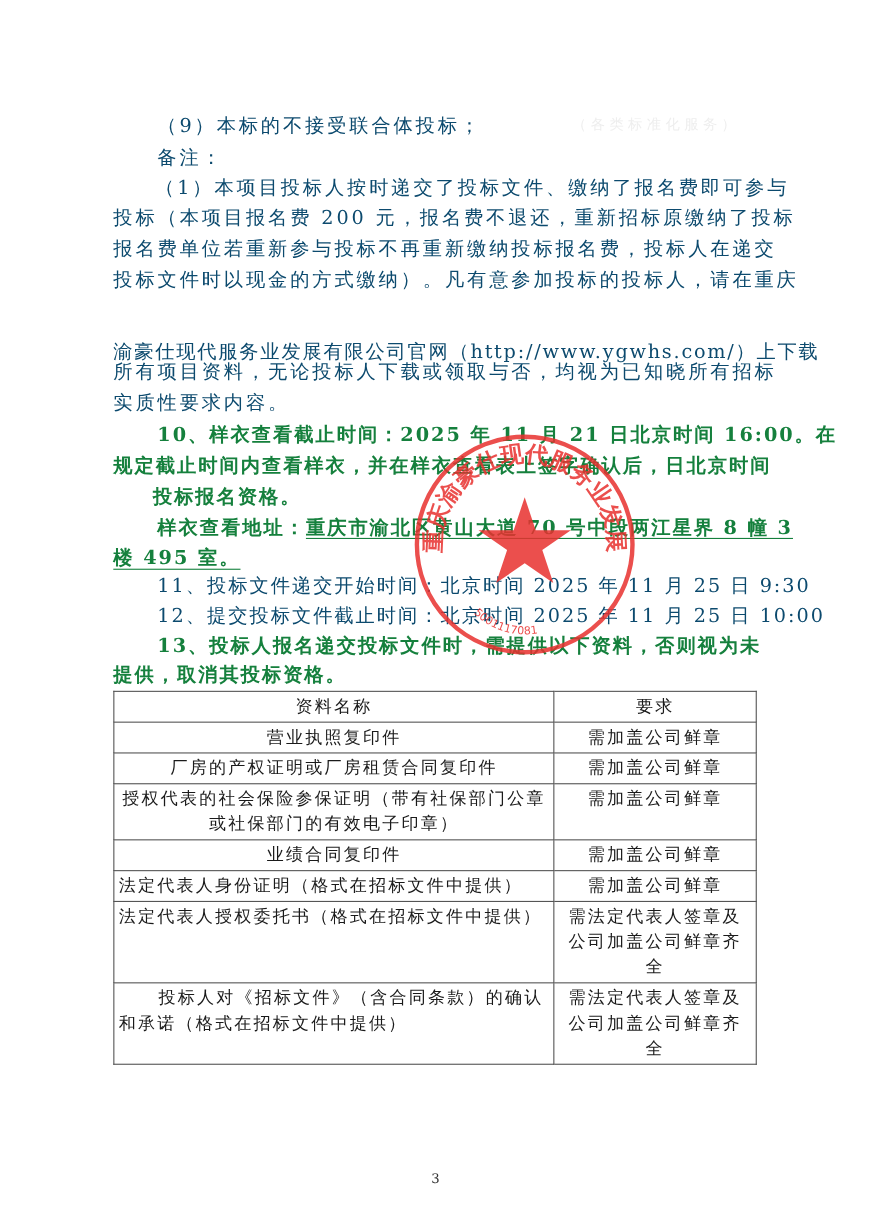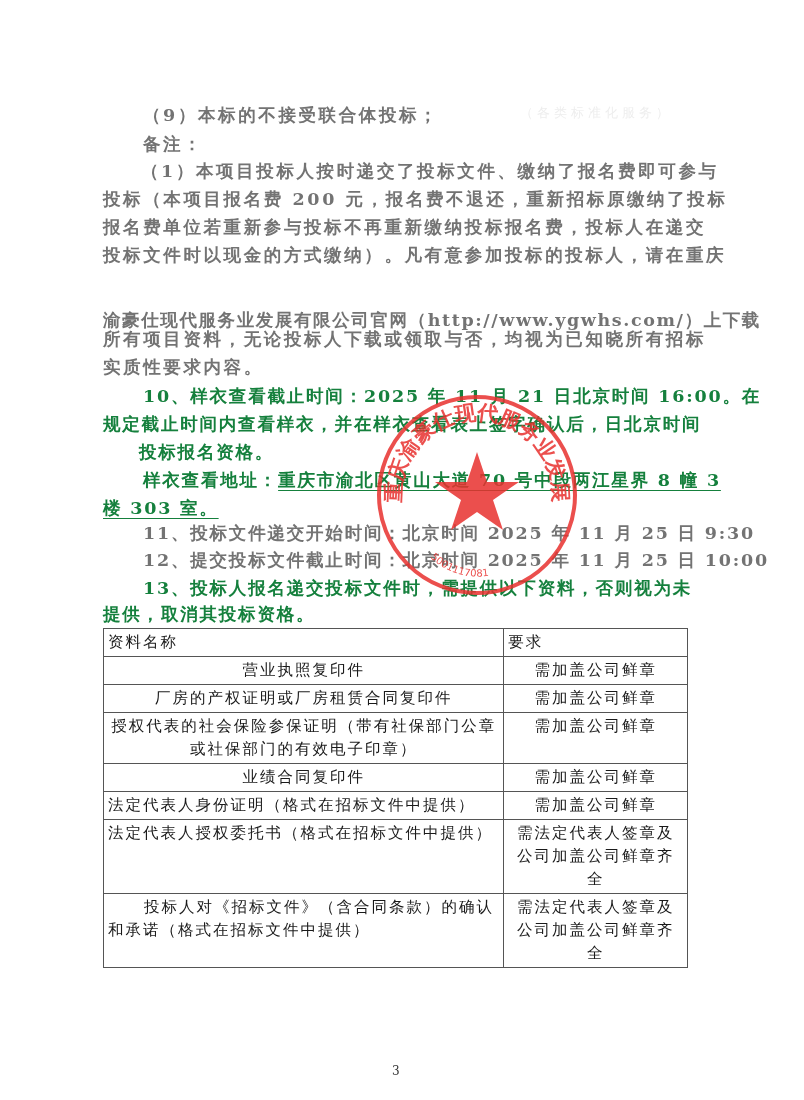--- a/index.html
+++ b/index.html
@@ -12,36 +12,36 @@
     .page { position: absolute; left: 0; top: 0; width: 804px; height: 1100px; }
     .ghost {
       position: absolute; left: 520px; top: 104px; font-size: 13px; color: #eeeeee;
       letter-spacing: 4px;
     }
     .line {
       position: absolute; left: 103px; width: 584px;
       font-size: 17.5px; line-height: 22px; white-space: nowrap;
       letter-spacing: 2.6px;
     }
-    .line.light { color: #737373; font-weight: bold; }
+    .line.light { color: #0c4a6e; }
     .line.bold { font-weight: bold; color: #15803d; letter-spacing: 1.8px; }
     .ind { padding-left: 40px; }
     .ind2 { padding-left: 20px; }
     .u { text-decoration: underline; text-underline-offset: 4px; }
 
     table.req {
       position: absolute; left: 103px; top: 628px; width: 585px;
       border-collapse: collapse; font-size: 15.5px; letter-spacing: 2px;
       color: #1a1a1a;
     }
     table.req td, table.req th {
       border: 1.3px solid #555; padding: 2px 4px; vertical-align: top;
       line-height: 23px; font-weight: normal;
     }
-    table.req th { text-align: left; }
+    table.req th { text-align: center; }
     td.c1 { width: 392px; }
     td.c2 { width: 175px; text-align: center; margin-top: 13px; }
     td.center { text-align: center; }
     td.indent { padding-left: 20px; }
     td.c2.wrap { text-align: center; }
 
     .pagenum {
       position: absolute; left: 392px; top: 1064px; font-size: 12px; color: #333;
     }
 
@@ -69,21 +69,21 @@
   <div class="line light" style="top:356px;">实质性要求内容。</div>
 
   <div class="line bold ind" style="top:385px;">10、样衣查看截止时间：2025 年 11 月 21 日北京时间 16:00。在</div>
   <div class="line bold" style="top:413px;">规定截止时间内查看样衣，并在样衣查看表上签字确认后，日北京时间</div>
   <div class="line bold" style="top:441px;margin-left:36px;">投标报名资格。</div>
 
   <div class="line bold ind" style="top:469px;">
     <span>样衣查看地址：</span><span class="u">重庆市渝北区黄山大道 70 号中段两江星界 8 幢 3</span>
   </div>
   <div class="line bold" style="top:497px;">
-    <span class="u">楼 303 室。</span>
+    <span class="u">楼 495 室。</span>
   </div>
 
   <div class="line light ind" style="top:522px; letter-spacing:1.8px;">11、投标文件递交开始时间：北京时间 2025 年 11 月 25 日 9:30</div>
   <div class="line light ind" style="top:549px; letter-spacing:1.8px;">12、提交投标文件截止时间：北京时间 2025 年 11 月 25 日 10:00</div>
 
   <div class="line bold ind" style="top:577px;">13、投标人报名递交投标文件时，需提供以下资料，否则视为未</div>
   <div class="line bold" style="top:604px;font-family:Liberation Mono, monospace;">提供，取消其投标资格。</div>
 
   <table class="req">
     <tbody>

